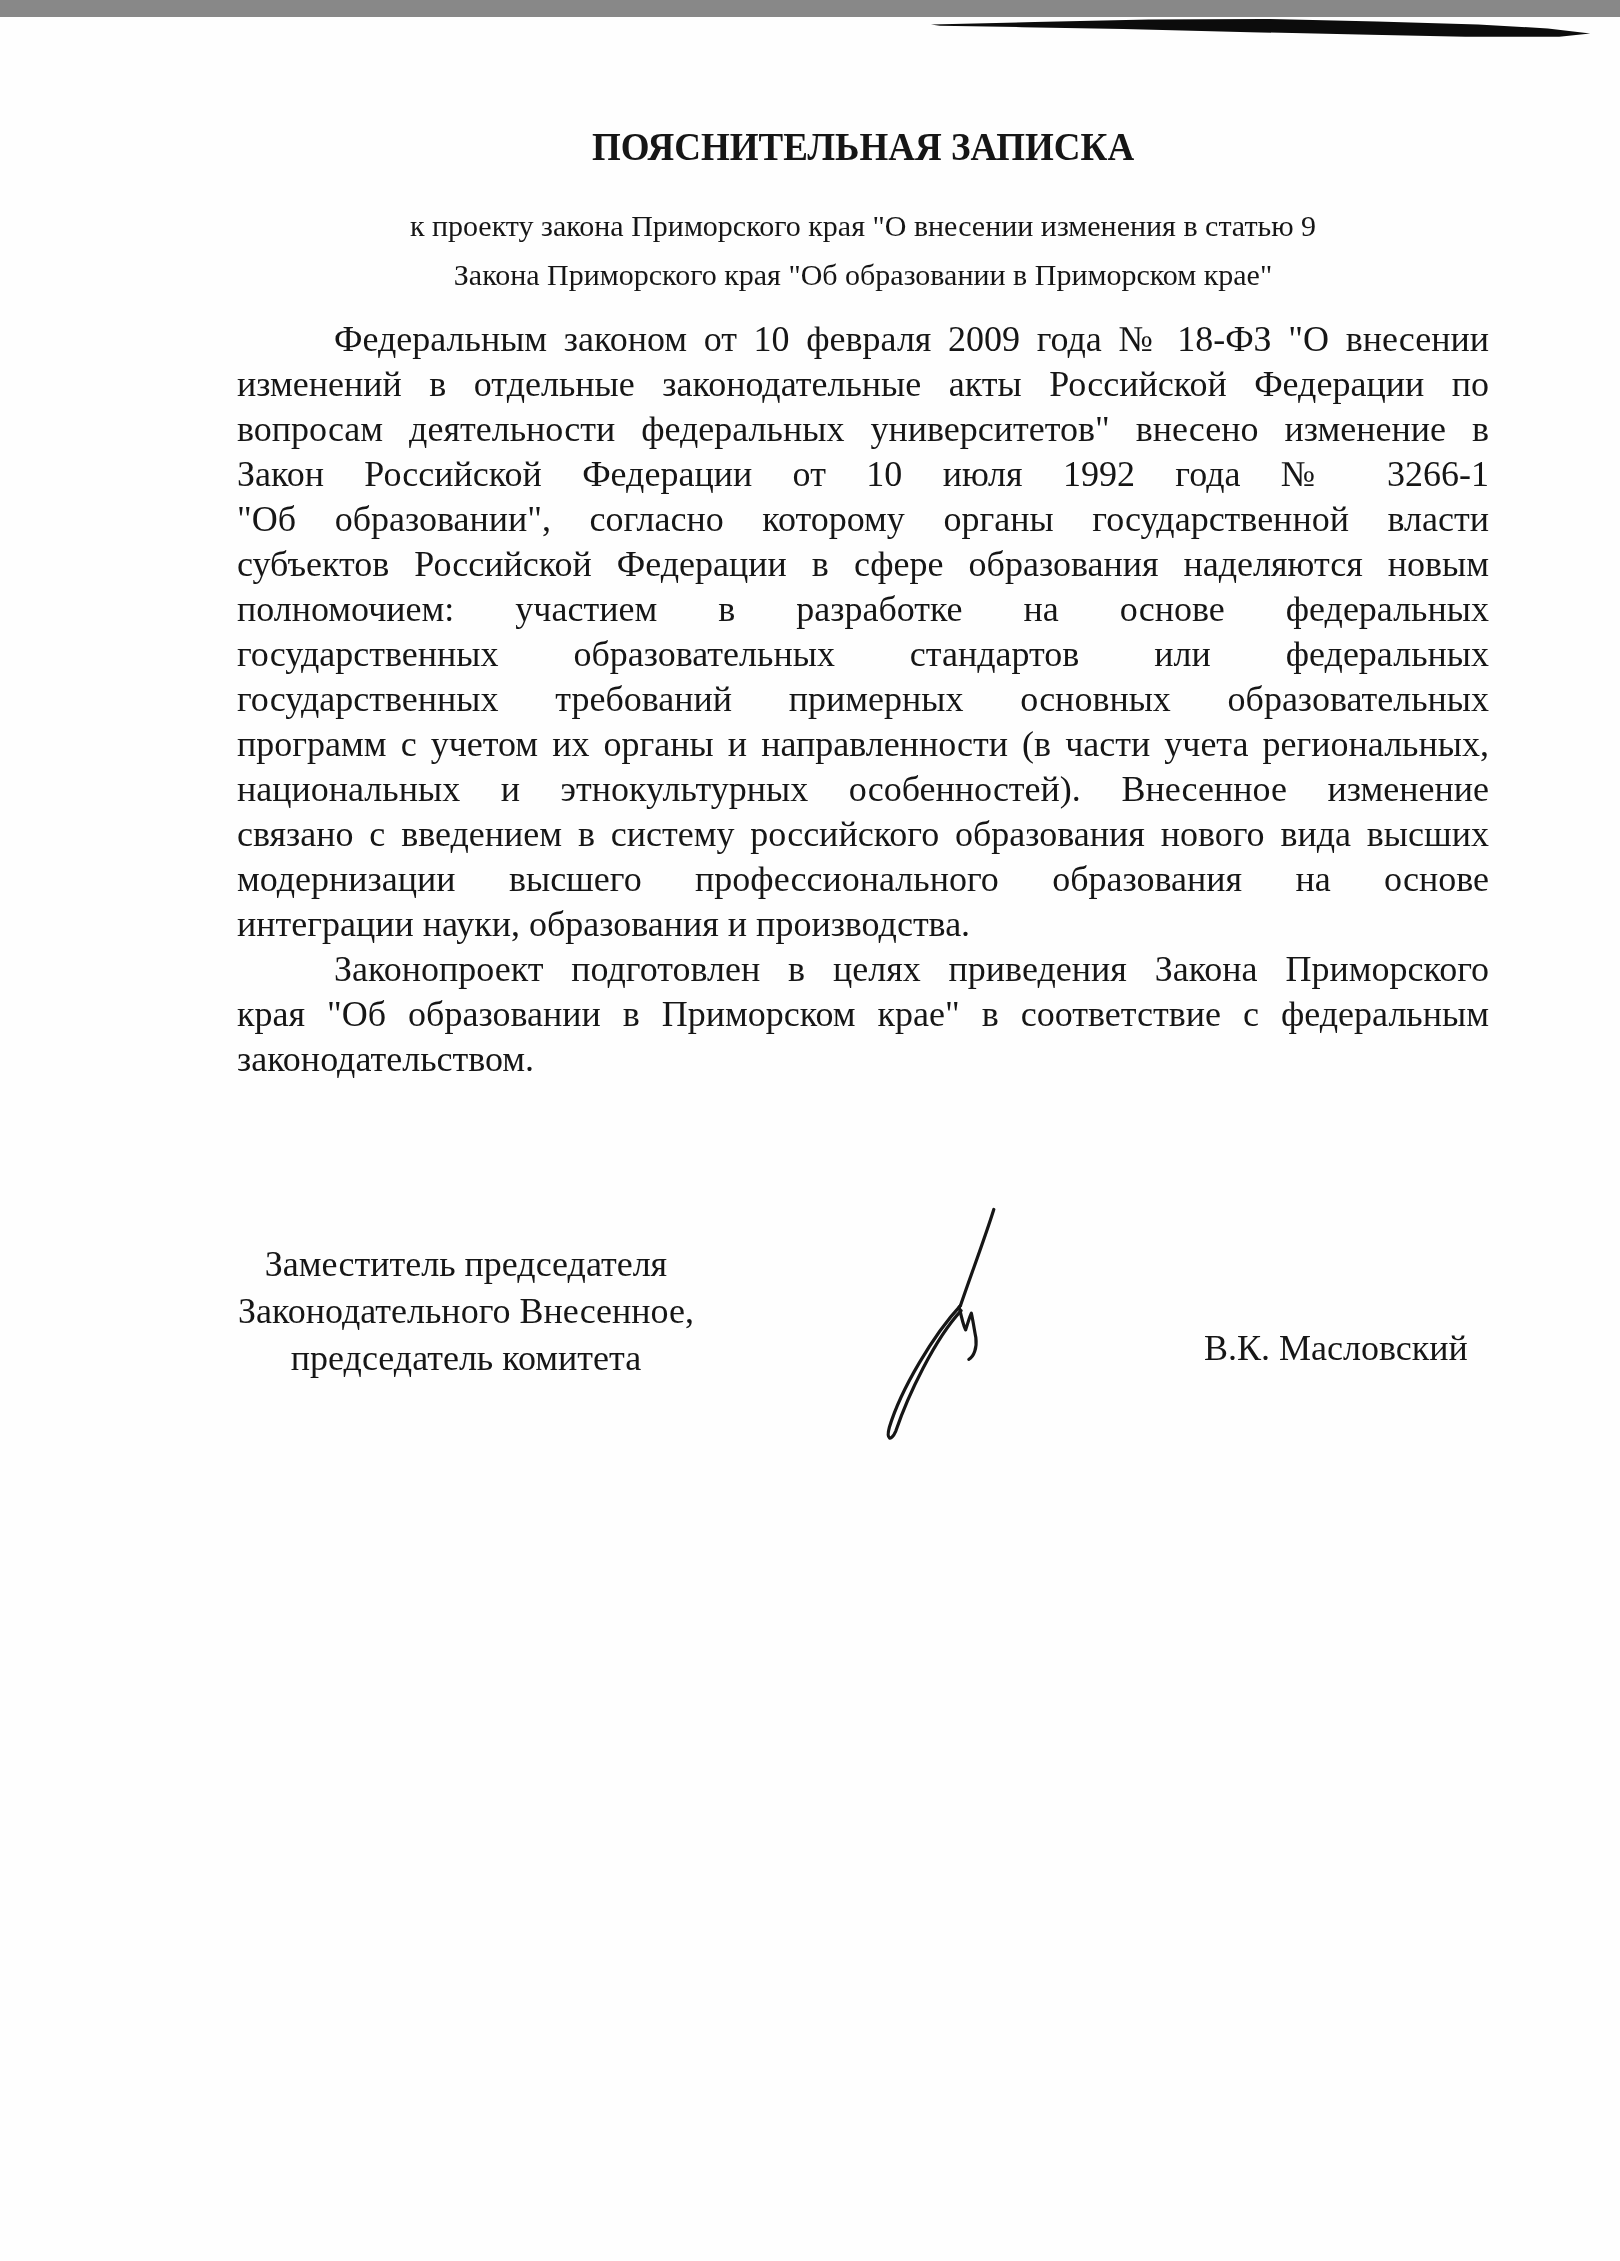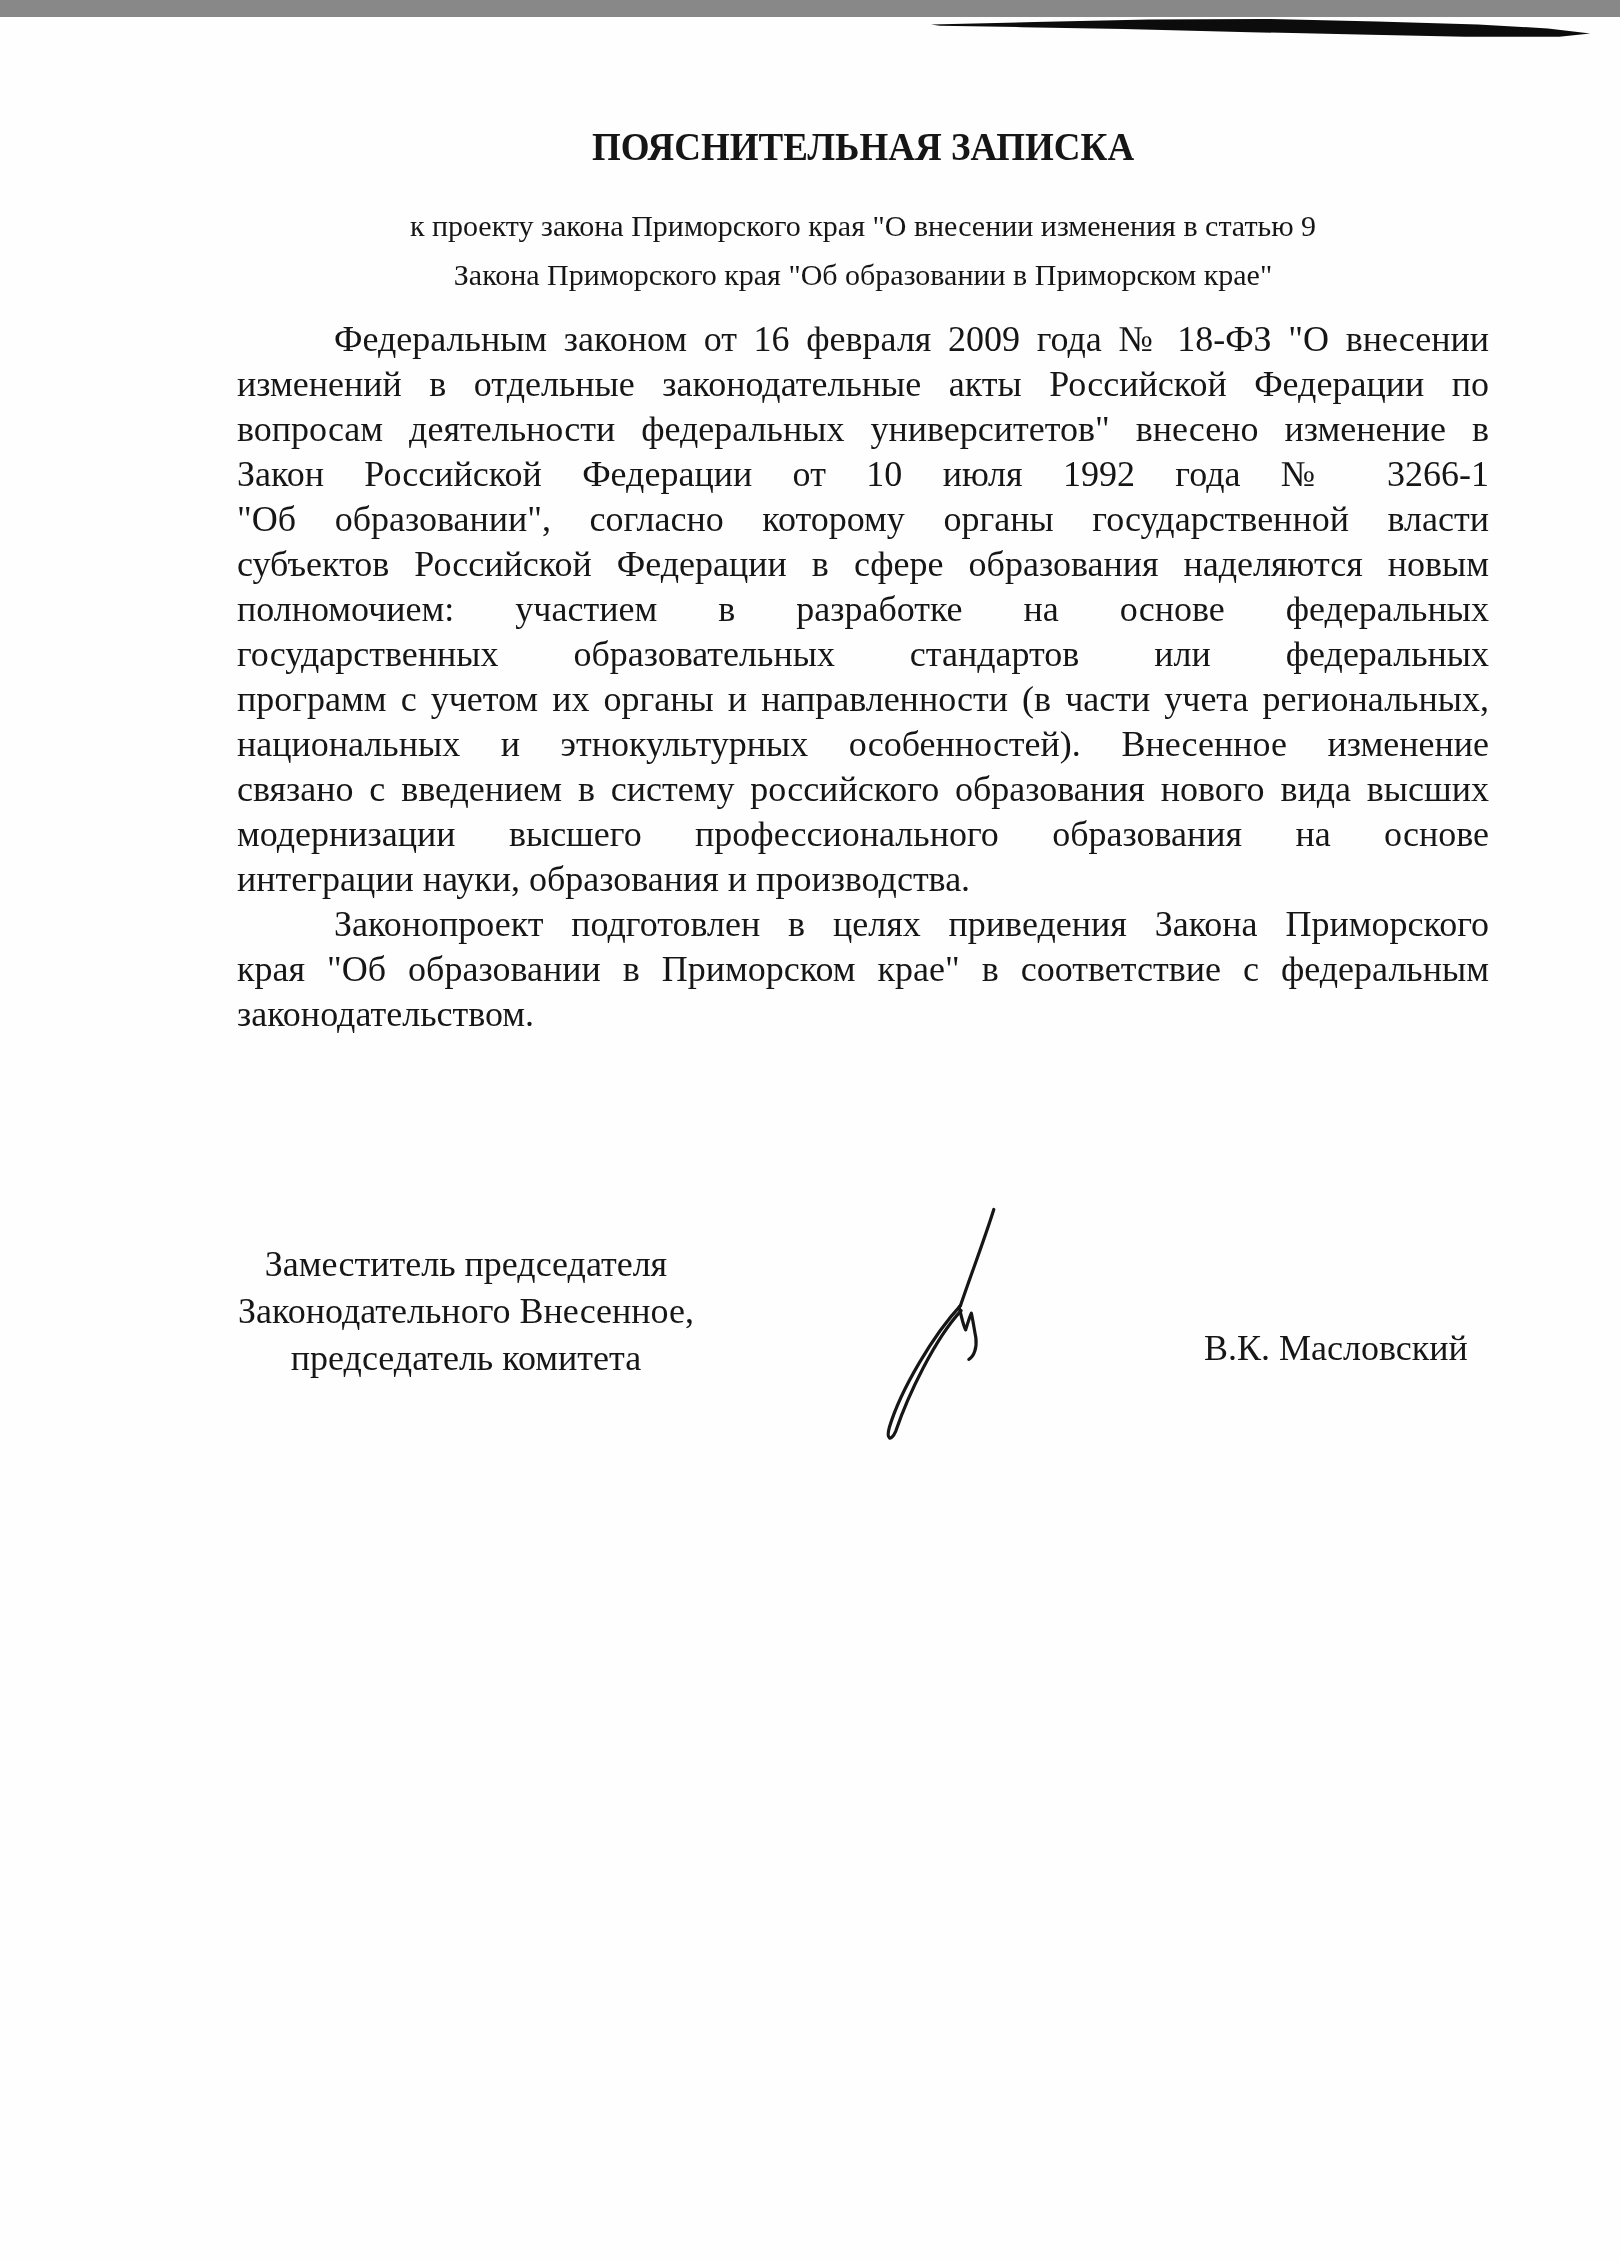--- a/index.html
+++ b/index.html
@@ -86,28 +86,29 @@
 
   <h1 class="title">ПОЯСНИТЕЛЬНАЯ ЗАПИСКА</h1>
 
   <div class="subtitle">
     <div>к проекту закона Приморского края "О внесении изменения в статью 9</div>
     <div>Закона Приморского края "Об образовании в Приморском крае"</div>
   </div>
 
   <div class="body-text">
     <div class="para">
-        <div class="line first">Федеральным законом от 16 февраля 2009 года № 18-ФЗ "О внесении</div>
+        <div class="line first">Федеральным законом от 10 февраля 2009 года № 18-ФЗ "О внесении</div>
         <div class="line">изменений в отдельные законодательные акты Российской Федерации по</div>
         <div class="line">вопросам деятельности федеральных университетов" внесено изменение в</div>
         <div class="line">Закон Российской Федерации от 10 июля 1992 года № 3266-1</div>
         <div class="line">"Об образовании", согласно которому органы государственной власти</div>
         <div class="line">субъектов Российской Федерации в сфере образования наделяются новым</div>
         <div class="line">полномочием: участием в разработке на основе федеральных</div>
         <div class="line">государственных образовательных стандартов или федеральных</div>
+        <div class="line">государственных требований примерных основных образовательных</div>
         <div class="line">программ с учетом их органы и направленности (в части учета региональных,</div>
         <div class="line">национальных и этнокультурных особенностей). Внесенное изменение</div>
         <div class="line">связано с введением в систему российского образования нового вида высших</div>
         <div class="line">модернизации высшего профессионального образования на основе</div>
         <div class="line last">интеграции науки, образования и производства.</div>
       </div>
     <div class="para">
         <div class="line first">Законопроект подготовлен в целях приведения Закона Приморского</div>
         <div class="line">края "Об образовании в Приморском крае" в соответствие с федеральным</div>
         <div class="line last">законодательством.</div>

